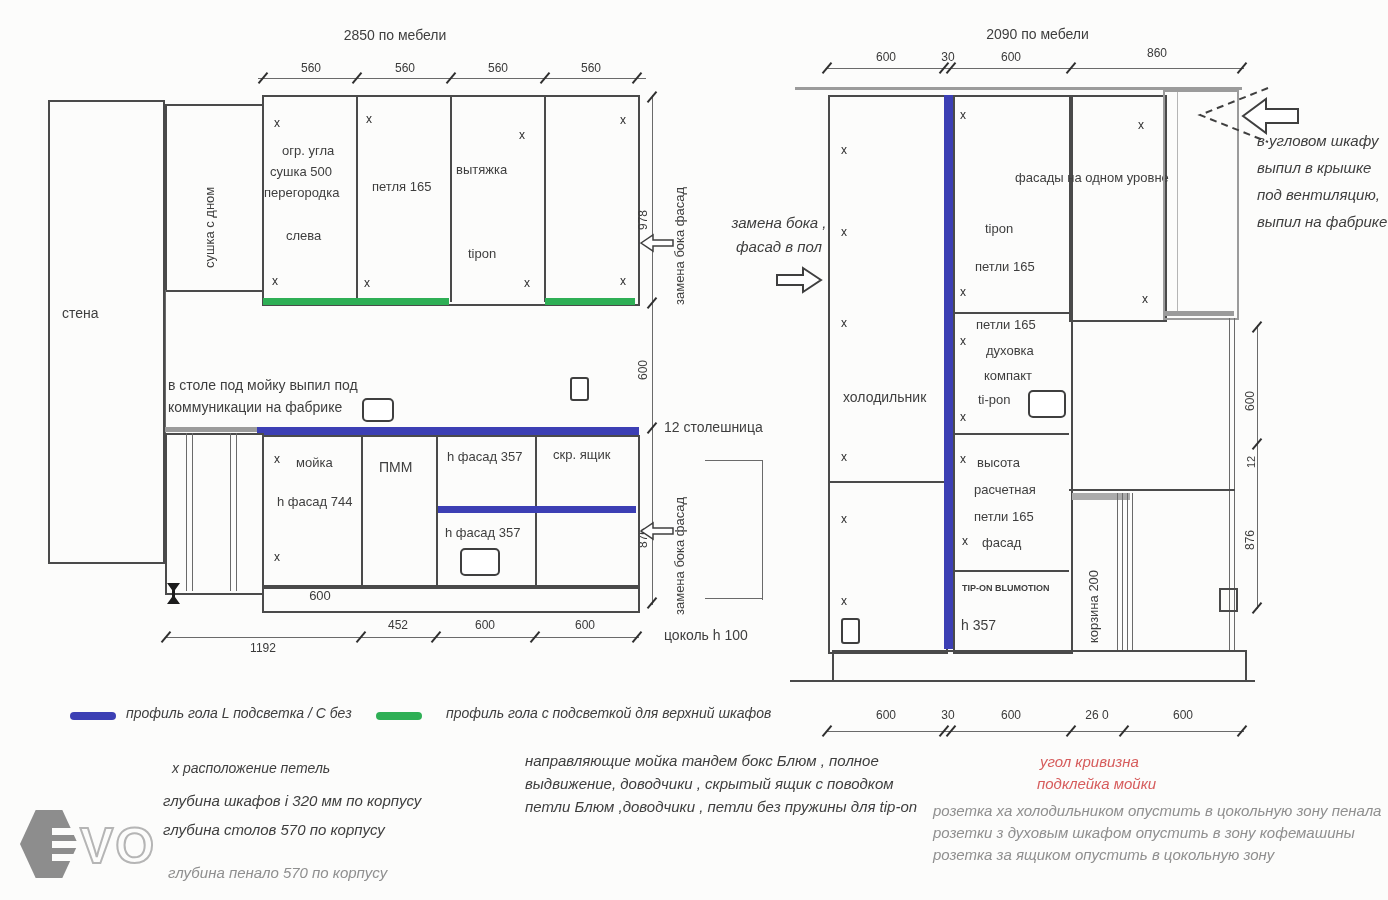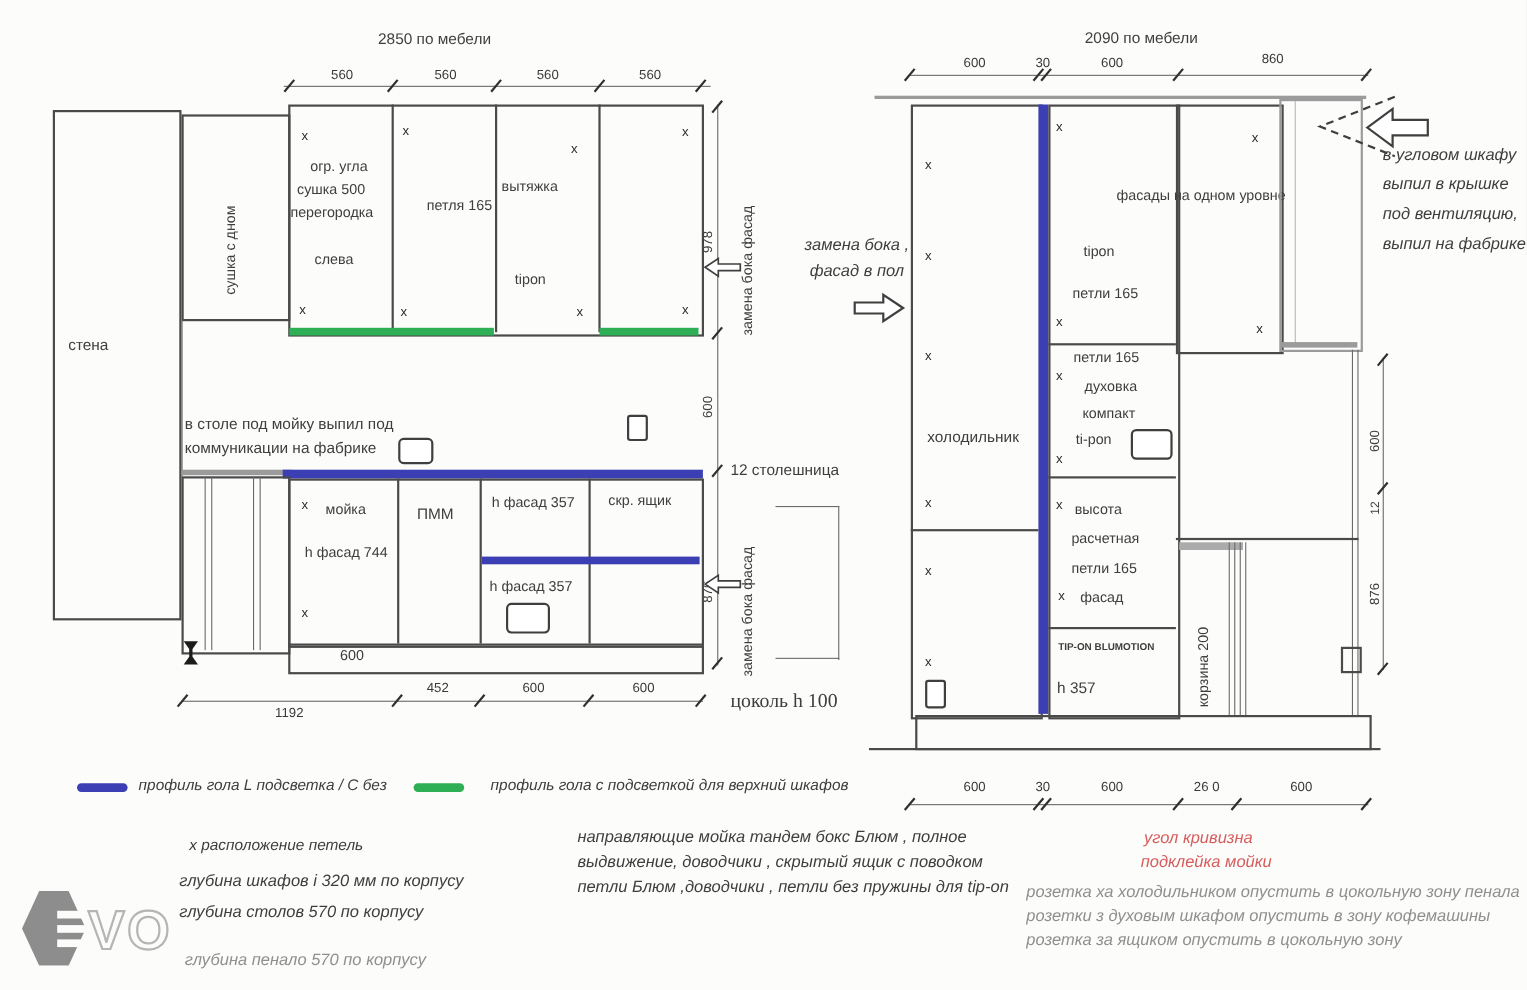--- a/index.html
+++ b/index.html
@@ -56,21 +56,21 @@
   <div class="vl" style="left:356px;top:95px;height:207px;"></div>
   <div class="vl" style="left:450px;top:95px;height:207px;"></div>
   <div class="vl" style="left:544px;top:95px;height:207px;"></div>
   <div class="strip green" style="left:263px;top:298px;width:186px;height:7px;"></div>
   <div class="strip green" style="left:545px;top:298px;width:90px;height:7px;"></div>
 
   <div class="t" style="left:282px;top:144px;">огр. угла</div>
   <div class="t" style="left:270px;top:165px;">сушка 500</div>
   <div class="t" style="left:264px;top:186px;">перегородка</div>
   <div class="t" style="left:286px;top:229px;">слева</div>
-  <div class="t" style="left:372px;top:180px;margin-left:16px;">петля 165</div>
+  <div class="t" style="left:372px;top:180px;">петля 165</div>
   <div class="t" style="left:456px;top:163px;">вытяжка</div>
   <div class="t" style="left:468px;top:247px;">tipon</div>
 
   <span class="xm" style="left:274px;top:116px;">x</span>
   <span class="xm" style="left:366px;top:112px;">x</span>
   <span class="xm" style="left:519px;top:128px;">x</span>
   <span class="xm" style="left:620px;top:113px;">x</span>
   <span class="xm" style="left:272px;top:274px;">x</span>
   <span class="xm" style="left:364px;top:276px;">x</span>
   <span class="xm" style="left:524px;top:276px;">x</span>
@@ -89,21 +89,21 @@
   <div class="vt" style="left:636px;top:335px;height:45px;font-size:12px;">600</div>
   <div class="t" style="left:664px;top:420px;font-size:14px;">12 столешница</div>
   <div class="vt" style="left:636px;top:498px;height:50px;font-size:12px;">876</div>
   <div class="vt" style="left:672px;top:450px;height:165px;">замена бока фасад</div>
   <svg style="left:640px;top:522px;" width="34" height="18">
     <polygon points="1,9 13,1 13,6 33,6 33,12 13,12 13,17" fill="#ffffff" stroke="#3f3f3f" stroke-width="1.5"></polygon>
   </svg>
   <div class="hl thin" style="left:705px;top:460px;width:58px;"></div>
   <div class="vl thin" style="left:762px;top:460px;height:140px;"></div>
   <div class="hl thin" style="left:705px;top:598px;width:58px;"></div>
-  <div class="t" style="left:664px;top:628px;font-size:18px;font-family:Liberation Serif, serif;">цоколь h  100</div>
+  <div class="t" style="left:664px;top:628px;font-size:14px;">цоколь h  100</div>
 
   <div class="t" style="left:168px;top:378px;font-size:14px;">в столе под мойку выпил под</div>
   <div class="t" style="left:168px;top:400px;font-size:14px;">коммуникации на фабрике</div>
   <div class="socket" style="left:362px;top:398px;width:28px;height:20px;"></div>
   <div class="socket" style="left:570px;top:377px;width:15px;height:20px;border-radius:3px;"></div>
 
   <div class="strip" style="left:165px;top:427px;width:100px;height:5px;background:#9b9b9b;"></div>
   <div class="strip blue" style="left:257px;top:427px;width:382px;height:8px;"></div>
 
   <div class="box" style="left:165px;top:433px;width:95px;height:158px;"></div>

